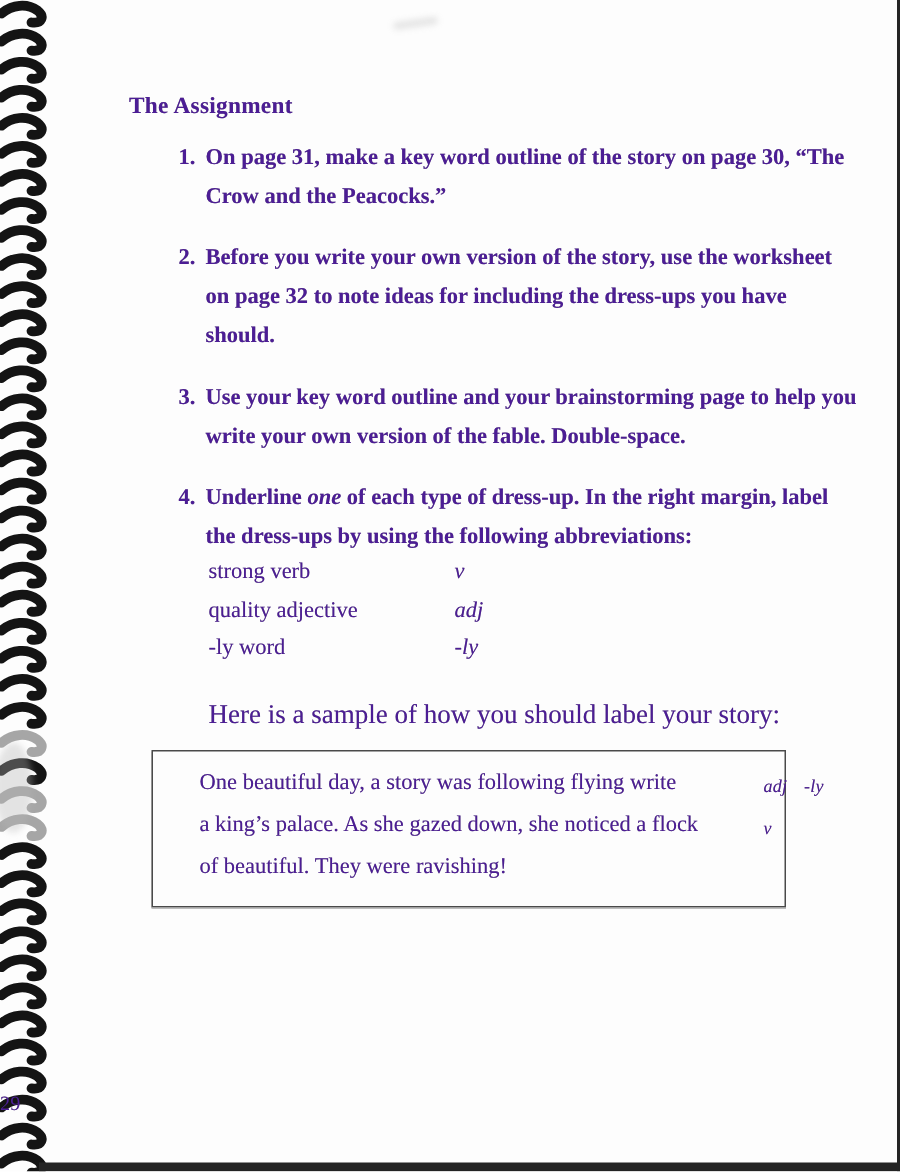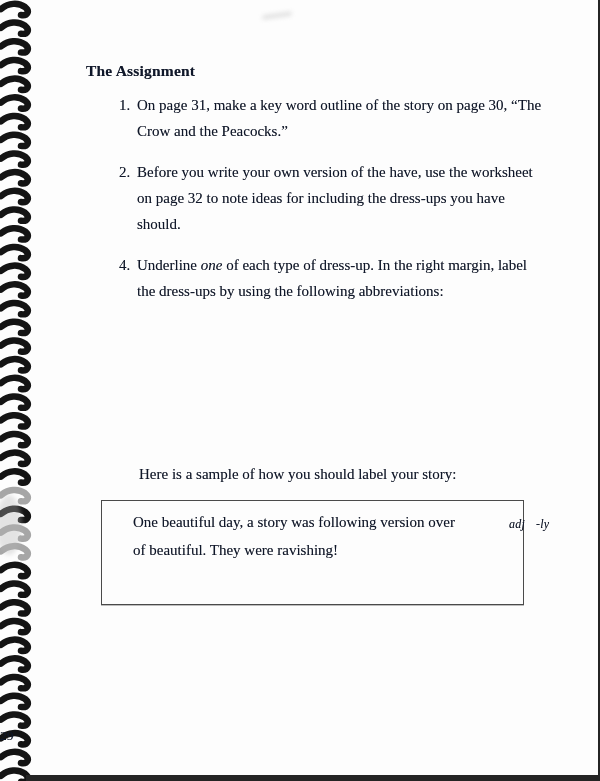--- a/index.html
+++ b/index.html
@@ -16,37 +16,37 @@
   
   .edge-right{position:absolute;top:0;right:0;width:2px;height:100%;}
   .edge-bottom{position:absolute;bottom:0;left:26px;right:0;height:6px;}
   
   .binding{position:absolute;left:0;top:0;width:46px;height:781px;}
   
   .smudge{position:absolute;border-radius:50%;filter:blur(2px);}
   .smudge-a{left:-4px;top:495px;width:26px;height:60px;background:#b5b5b5;opacity:.35;}
   .smudge-b{left:262px;top:13px;width:30px;height:5px;background:#9a9a9a;opacity:.25;transform:rotate(-8deg);border-radius:3px;}
   
-  .ink{color:#0f172a;text-shadow:0 0 .4px rgba(30,30,30,.45);}
+  .ink{color:#4c1d95;text-shadow:0 0 .4px rgba(30,30,30,.45);}
   .heading{
     position:absolute;left:86px;top:62px;
     font-size:15.5px;font-weight:bold;letter-spacing:.2px;
   }
   .assignment-list{position:absolute;left:119px;top:92px;width:430px;font-size:15px;}
   .assignment-item{margin-bottom:15px;}
-  .item-line{line-height:26px;white-space:nowrap;}
+  .item-line{line-height:26px;white-space:nowrap;font-weight:bold;}
   .item-line.cont{padding-left:18px;}
   .item-number{display:inline-block;min-width:14px;margin-right:4px;}
   .seg-italic{font-style:italic;}
   .seg-underline{text-underline-offset:3px;}
   .abbrev-table{position:absolute;left:139px;top:369px;font-size:15px;}
   .abbrev-row{line-height:25.5px;}
   .abbrev-term{display:inline-block;width:164px;}
   .abbrev-label{font-style:italic;}
-  .sample-intro{position:absolute;left:139px;top:466px;font-size:15px;}
+  .sample-intro{position:absolute;left:139px;top:466px;font-size:18px;}
   .sample-box{
     position:absolute;left:101px;top:500px;width:421px;height:103px;
     border:1px solid #4a4a4a;
     box-shadow:0 1px 0 rgba(70,70,70,.35);
     background:transparent;
   }
   .sample-line{position:relative;margin-left:31px;line-height:28px;font-size:15px;white-space:nowrap;}
   .sample-line:first-child{margin-top:7px;}
   .margin-labels{
     position:absolute;left:376px;top:2px;
@@ -112,35 +112,45 @@
   <div class="smudge smudge-b"></div>
 
   <div class="heading ink">The Assignment</div>
 
   <div class="assignment-list ink" id="assignment-list">
       <div class="assignment-item">
         <div class="item-line"><span class="item-number">1.</span><span>On page 31, make a key word outline of the story on page 30, “The</span></div>
         <div class="item-line cont"><span>Crow and the Peacocks.”</span></div>
       </div>
       <div class="assignment-item">
-        <div class="item-line"><span class="item-number">2.</span><span>Before you write your own version of the have, use the worksheet</span></div>
+        <div class="item-line"><span class="item-number">2.</span><span>Before you write your own version of the story, use the worksheet</span></div>
         <div class="item-line cont"><span>on page 32 to note ideas for including the dress-ups you have</span></div>
         <div class="item-line cont"><span>should.</span></div>
+      </div>
+      <div class="assignment-item">
+        <div class="item-line"><span class="item-number">3.</span><span>Use your key word outline and your brainstorming page to help you</span></div>
+        <div class="item-line cont"><span>write your own version of the fable. Double-space.</span></div>
       </div>
       <div class="assignment-item">
         <div class="item-line"><span class="item-number">4.</span><span>Underline </span><span class="seg-italic">one</span><span> of each type of dress-up. In the right margin, label</span></div>
         <div class="item-line cont"><span>the dress-ups by using the following abbreviations:</span></div>
       </div>
     </div>
 
+  <div class="abbrev-table ink" id="abbrev-table">
+      <div class="abbrev-row"><span class="abbrev-term">strong verb</span><span class="abbrev-label">v</span></div>
+      <div class="abbrev-row"><span class="abbrev-term">quality adjective</span><span class="abbrev-label">adj</span></div>
+      <div class="abbrev-row"><span class="abbrev-term">-ly word</span><span class="abbrev-label">-ly</span></div>
+    </div>
 
   <div class="sample-intro ink">Here is a sample of how you should label your story:</div>
 
   <div class="sample-box" id="sample-box" style="border-color: rgb(74, 74, 74);">
-      <div class="sample-line ink"><span>One </span><span class="seg-underline">beautiful</span><span> day, a story was </span><span class="seg-underline">following</span><span> version over</span><span class="margin-labels"><span class="margin-label">adj</span><span class="margin-label">-ly</span></span></div>
+      <div class="sample-line ink"><span>One </span><span class="seg-underline">beautiful</span><span> day, a story was </span><span class="seg-underline">following</span><span> flying write</span><span class="margin-labels"><span class="margin-label">adj</span><span class="margin-label">-ly</span></span></div>
+      <div class="sample-line ink"><span>a king’s palace. As she </span><span class="seg-underline">gazed</span><span> down, she noticed a flock</span><span class="margin-labels"><span class="margin-label">v</span></span></div>
       <div class="sample-line ink"><span>of beautiful. They were ravishing!</span></div>
     </div>
 
   <div class="page-number ink">29</div>
 
   <div class="edge-right" style="background: rgb(36, 36, 36);"></div>
   <div class="edge-bottom" style="background: rgb(36, 36, 36);"></div>
 </div>
 
 </body></html>

